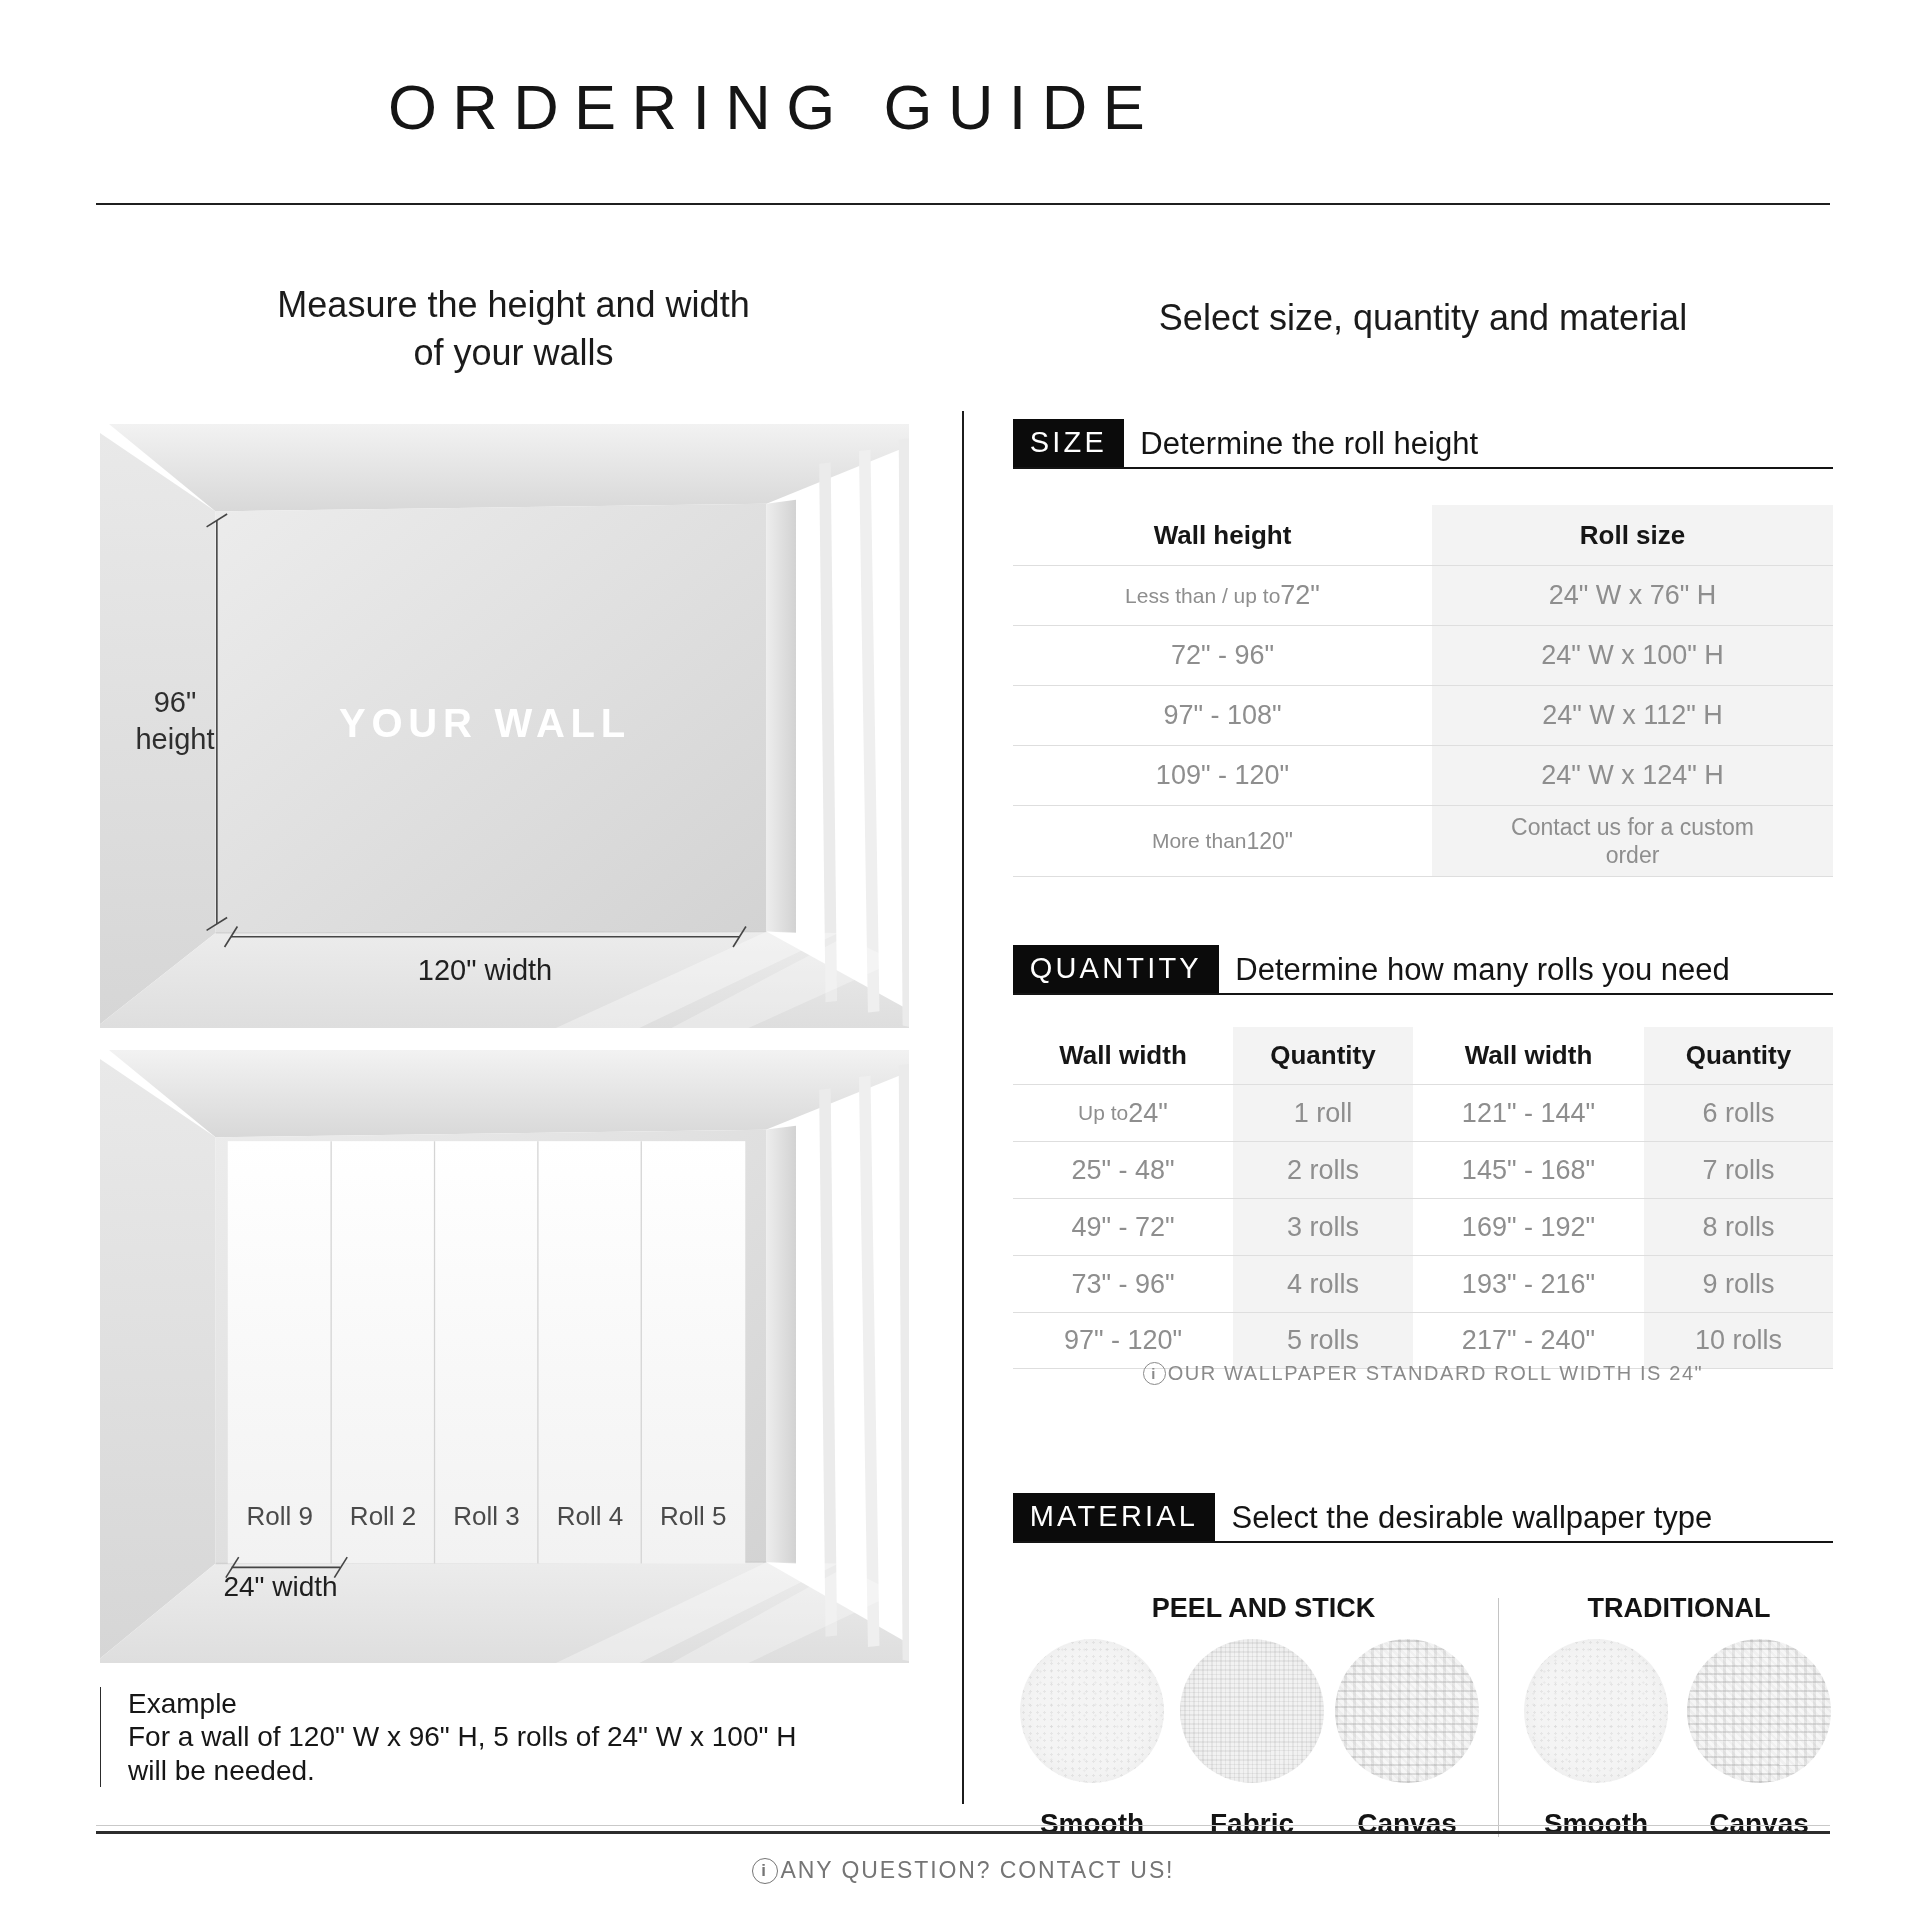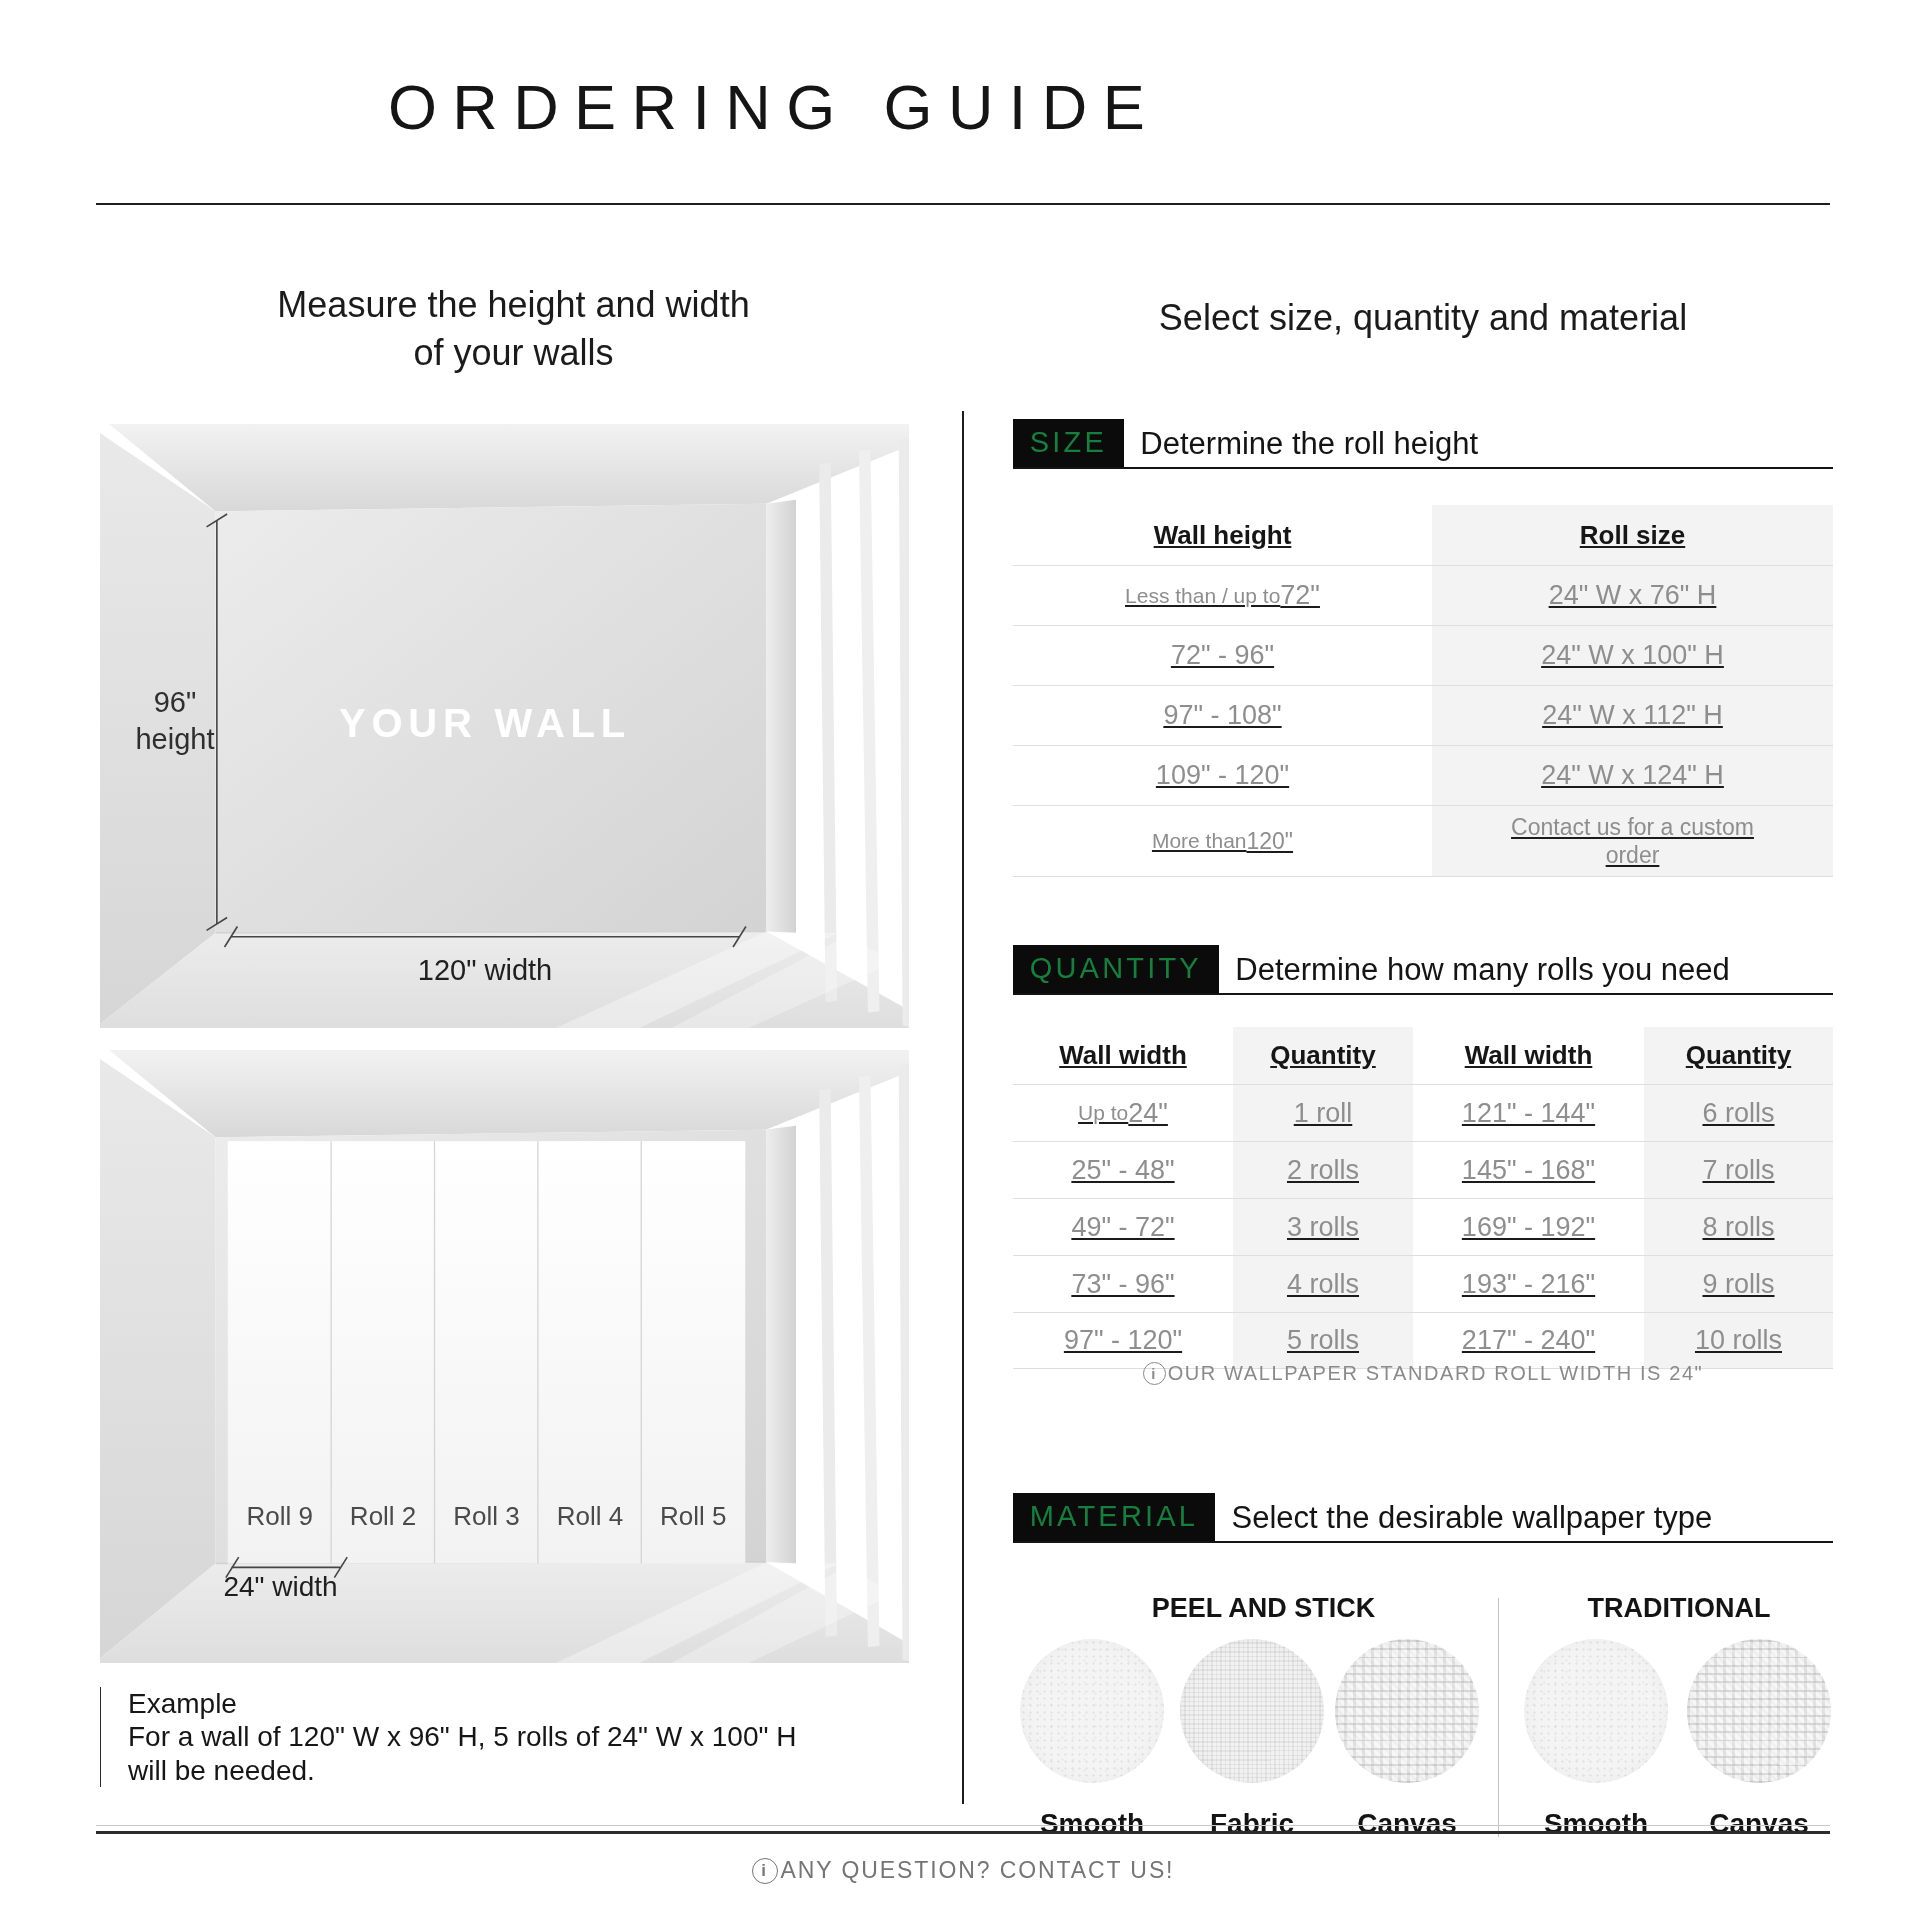--- a/index.html
+++ b/index.html
@@ -36,25 +36,25 @@
   .roll-cell { flex:1; text-align:center; font-size:26px; color:#4a4a4a; }
   .label-width2 { left:110px; top:521px; width:141px; text-align:center; font-size:28px; color:#1f1f1f; }
 
   
   .example { position:absolute; left:100px; top:1687px; width:835px;
     border-left:1.9px solid #2c2c2c; padding-left:27px; font-size:28px; line-height:1.19; color:#161616; }
 
   
   .section { position:absolute; left:1013px; width:820px; }
   .section-head { display:flex; align-items:flex-end; gap:16.7px; border-bottom:2.6px solid #141414; }
-  .badge { background:#0b0b0b; color:#15803d; font-size:29px; font-weight:500; letter-spacing:3.2px;
+  .badge { background:#0b0b0b; color:#ffffff; font-size:29px; font-weight:500; letter-spacing:3.2px;
     padding:7px 16.7px 8.3px 16.7px; white-space:nowrap; }
   .subtitle { font-size:31px; font-weight:400; color:#141414; padding-bottom:5.8px; white-space:nowrap; }
 
-  .trow { display:flex;text-decoration:underline; }
+  .trow { display:flex; }
   .cell { display:flex; align-items:center; justify-content:center; text-align:center; }
   .shaded { background:#f3f3f3; }
   .thead .cell { font-size:26px; font-weight:700; color:#161616; }
   .big { font-size:27px; color:#8e8e8e; }
   .small { font-size:21px; color:#8e8e8e; }
   .b-top { border-top:0.6px solid #dedede; }
   .b-bot { border-bottom:0.6px solid #dedede; }
 
   .size-table { margin-top:36px; }
   .size-table .c1 { width:419px; }

